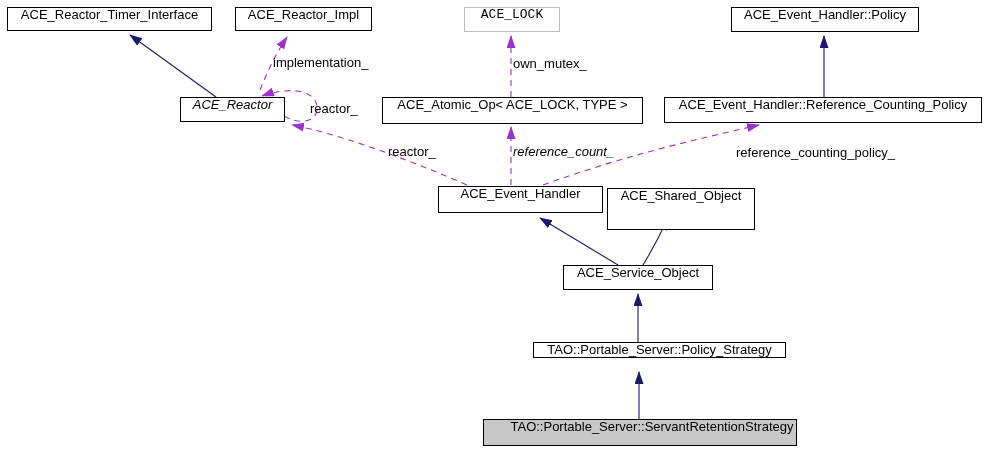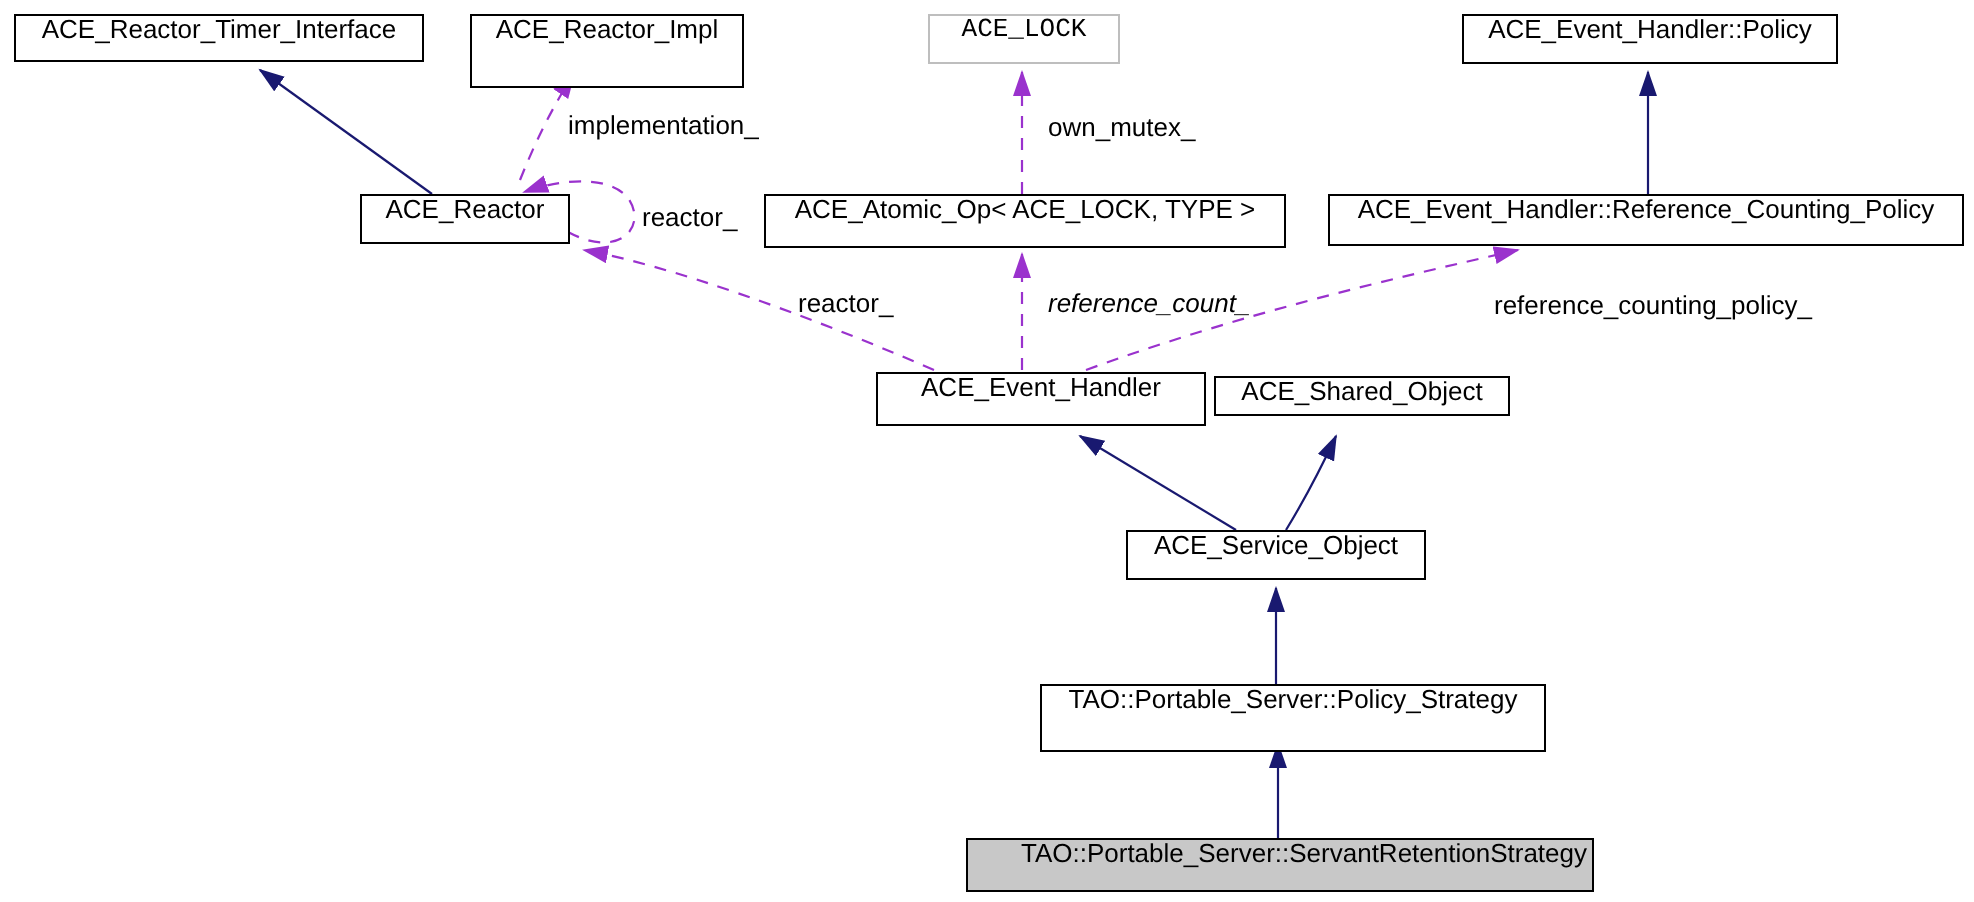--- a/index.html
+++ b/index.html
@@ -57,21 +57,20 @@
     background: var(--focusfill, #c8c8c8);
     border-width: 1.5px;
     cursor: default;
   }
   .edge-label {
     position: absolute;
     font-size: 13px;
     line-height: 14px;
     color: var(--text, #000000);
     white-space: nowrap;
-    margin-left: 11px;
   }
 </style>
 </head>
 <body>
 
 <div class="stage">
 
   <svg class="edges" viewBox="0 0 987 451" xmlns="http://www.w3.org/2000/svg">
     <defs>
       <marker id="ah-inh" class="head-inh" markerUnits="userSpaceOnUse" markerWidth="14" markerHeight="10" refX="12" refY="4.5" orient="auto">
@@ -94,57 +93,57 @@
     <path class="edge-use" marker-end="url(#ah-use)" d="M 284,116 C 310,130 324,113 314,99 C 306,89 285,88 262,96"></path>
     <path class="edge-use" marker-end="url(#ah-use)" d="M 467,185 C 400,156 335,133 292,125"></path>
     <path class="edge-use" marker-end="url(#ah-use)" d="M 511,185 L 511,127"></path>
     <path class="edge-use" marker-end="url(#ah-use)" d="M 543,185 C 620,157 693,140 759,125"></path>
   </svg>
 
   <div class="node" style="left:7px; top:7px; width:205px; height:24px;">
     <span>ACE_Reactor_Timer_Interface</span>
   </div>
 
-  <div class="node" style="left:235px; top:7px; width:137px; height:37px;">
+  <div class="node" style="left:235px; top:7px; width:137px; height:24px;">
     <span>ACE_Reactor_Impl</span>
   </div>
 
   <div class="node template" style="left:464px; top:7px; width:96px; height:25px;font-family:Liberation Mono, monospace;">
     <span>ACE_LOCK</span>
   </div>
 
   <div class="node" style="left:731px; top:7px; width:188px; height:25px;">
     <span>ACE_Event_Handler::Policy</span>
   </div>
 
-  <div class="node" style="left:180px; top:97px; width:105px; height:25px;">
+  <div class="node" style="left:180px; top:97px; width:105px; height:25px;font-style:italic;">
     <span>ACE_Reactor</span>
   </div>
 
   <div class="node" style="left:382px; top:97px; width:261px; height:27px;">
     <span>ACE_Atomic_Op&lt; ACE_LOCK, TYPE &gt;</span>
   </div>
 
   <div class="node" style="left:664px; top:97px; width:318px; height:26px;">
     <span>ACE_Event_Handler::Reference_Counting_Policy</span>
   </div>
 
   <div class="node" style="left:438px; top:186px; width:165px; height:27px;">
     <span>ACE_Event_Handler</span>
   </div>
 
-  <div class="node" style="left:607px; top:188px; width:148px; height:20px;">
+  <div class="node" style="left:607px; top:188px; width:148px; height:42px;">
     <span>ACE_Shared_Object</span>
   </div>
 
   <div class="node" style="left:563px; top:265px; width:150px; height:25px;">
     <span>ACE_Service_Object</span>
   </div>
 
-  <div class="node" style="left:520px; top:342px; width:253px; height:34px;">
+  <div class="node" style="left:533px; top:342px; width:253px; height:16px;">
     <span>TAO::Portable_Server::Policy_Strategy</span>
   </div>
 
   <div class="node focus" style="left:483px; top:419px; width:314px; height:27px;padding-left:24px;">
     <span>TAO::Portable_Server::ServantRetentionStrategy</span>
   </div>
 
   <div class="edge-label" style="left:273px; top:56px;">implementation_</div>
   <div class="edge-label" style="left:513px; top:57px;">own_mutex_</div>
   <div class="edge-label" style="left:310px; top:102px;">reactor_</div>

